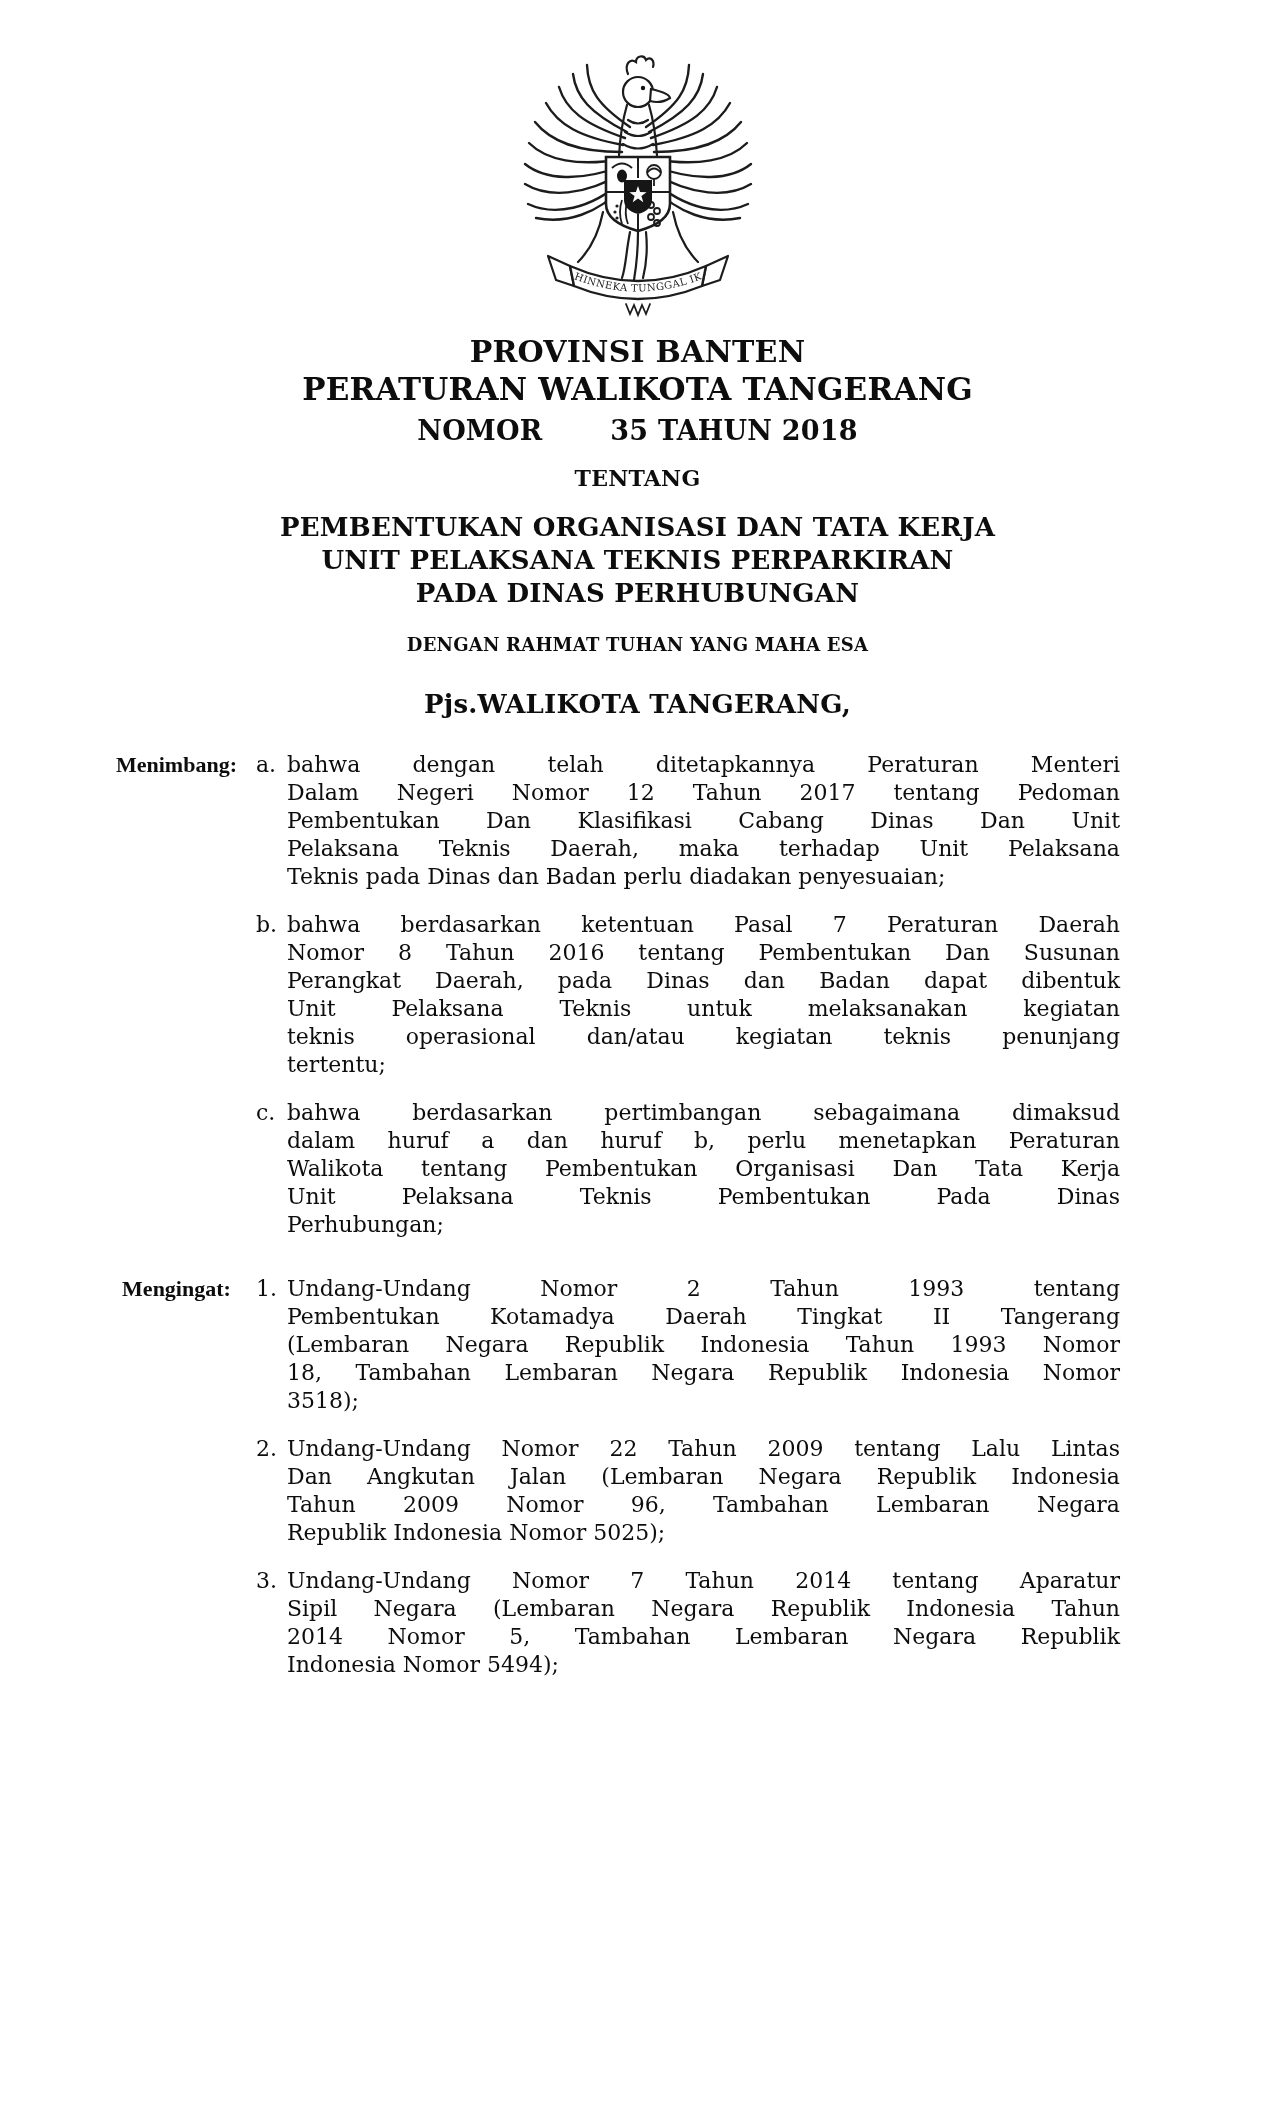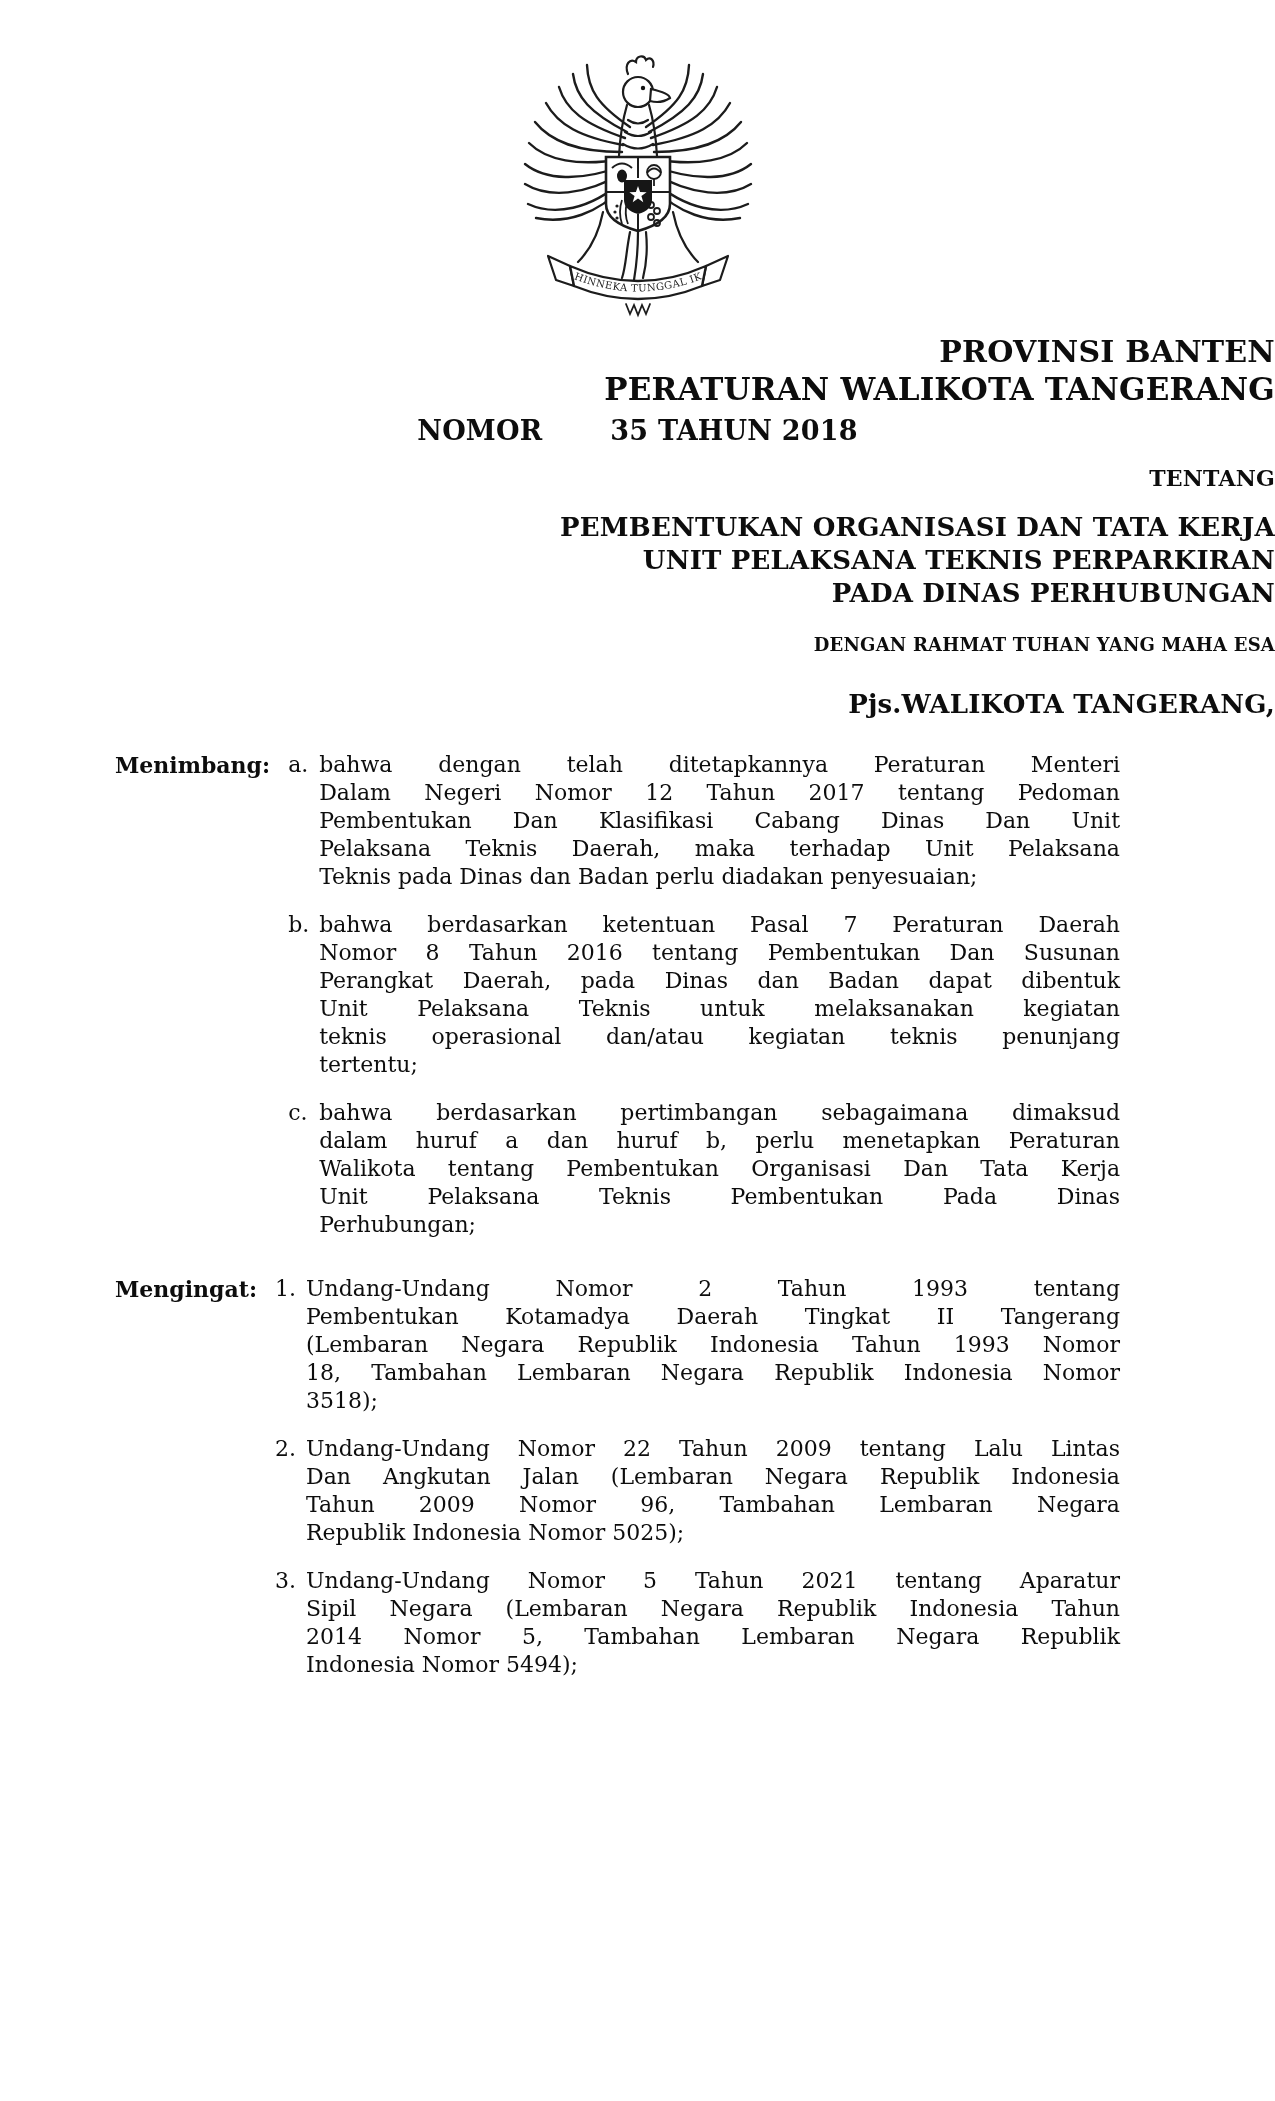--- a/index.html
+++ b/index.html
@@ -9,37 +9,37 @@
     height: 2101px;
     margin: 0 auto;
     background: #ffffff;
     color: #0d0d0d;
     font-family: "DejaVu Serif", "Liberation Serif", serif;
     overflow: hidden;
   }
   .emblem-wrap { width: 240px; height: 270px; margin: 52px auto 0; }
   .emblem-wrap svg { display: block; width: 240px; height: 270px; }
 
-  .h { text-align: right; font-weight: bold; letter-spacing: 0.2px; }
+  .h { text-align: center; font-weight: bold; letter-spacing: 0.2px; }
   .h-province   { margin-top: 12px; font-size: 30px; line-height: 36px; }
   .h-regulation { margin-top: 2px;  font-size: 31px; line-height: 34px; }
   .h-nomor      { margin-top: 8px;  font-size: 27px; line-height: 34px;
                   display: flex; justify-content: center; gap: 68px; }
   .h-tentang    { margin-top: 14px; font-size: 22px; line-height: 33px; }
   .h-title      { margin-top: 16px; font-size: 26px; line-height: 33px; }
   .h-invocation { margin-top: 18px; font-size: 18px; line-height: 33px; }
   .h-official   { margin-top: 27px; font-size: 26px; line-height: 33px; }
 
   .sections { margin: 30px 0 0 115px; width: 1005px; font-size: 22px; }
   .section { display: flex; align-items: flex-start; }
   .section + .section { margin-top: 36px; }
   .sec-label {
     flex: 0 0 141px; box-sizing: border-box; padding-right: 18px;
-    display: flex; justify-content: flex-start;
-    font-weight: bold; line-height: 28px;
+    display: flex; justify-content: center;
+    font-weight: bold; line-height: 28px; font-family: Liberation Serif, serif;
   }
   .sec-items { flex: 1 1 auto; }
   .item { display: flex; align-items: flex-start; }
   .item + .item { margin-top: 20px; }
   .item-marker { flex: 0 0 31px; line-height: 28px; }
   .item-lines { flex: 1 1 auto; line-height: 28px; }
   .jline { text-align: justify; text-align-last: justify; }
   .jline.last { text-align-last: left; }
 </style>
 </head>
@@ -204,21 +204,21 @@
             <div class="item-lines">
               <div class="jline">Undang-Undang Nomor 22 Tahun 2009 tentang Lalu Lintas</div>
               <div class="jline">Dan Angkutan Jalan (Lembaran Negara Republik Indonesia</div>
               <div class="jline">Tahun 2009 Nomor 96, Tambahan Lembaran Negara</div>
               <div class="jline last">Republik Indonesia Nomor 5025);</div>
             </div>
           </div>
           <div class="item">
             <div class="item-marker">3.</div>
             <div class="item-lines">
-              <div class="jline">Undang-Undang Nomor 5 Tahun 2021 tentang Aparatur</div>
+              <div class="jline">Undang-Undang Nomor 7 Tahun 2014 tentang Aparatur</div>
               <div class="jline">Sipil Negara (Lembaran Negara Republik Indonesia Tahun</div>
               <div class="jline">2014 Nomor 5, Tambahan Lembaran Negara Republik</div>
               <div class="jline last">Indonesia Nomor 5494);</div>
             </div>
           </div>
         </div>
       </div>
     </div>
 
 </div>

